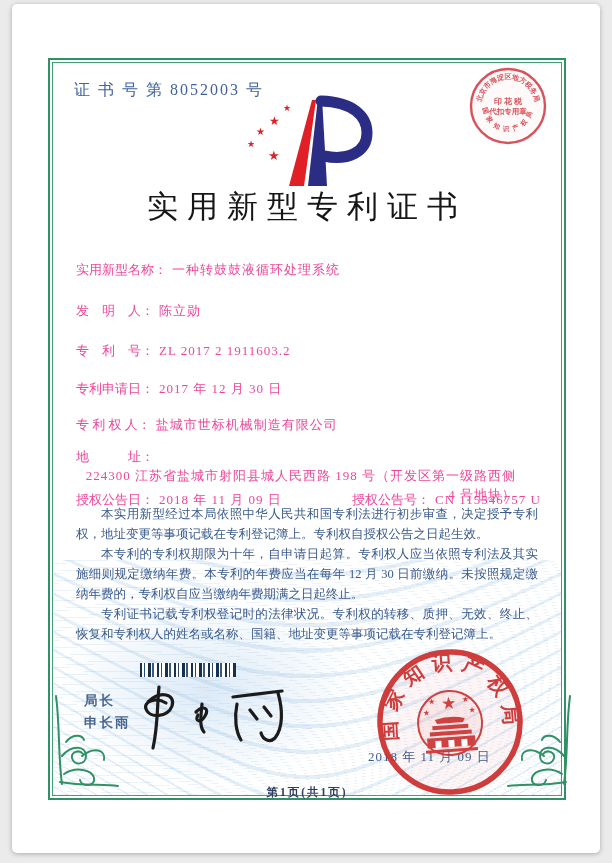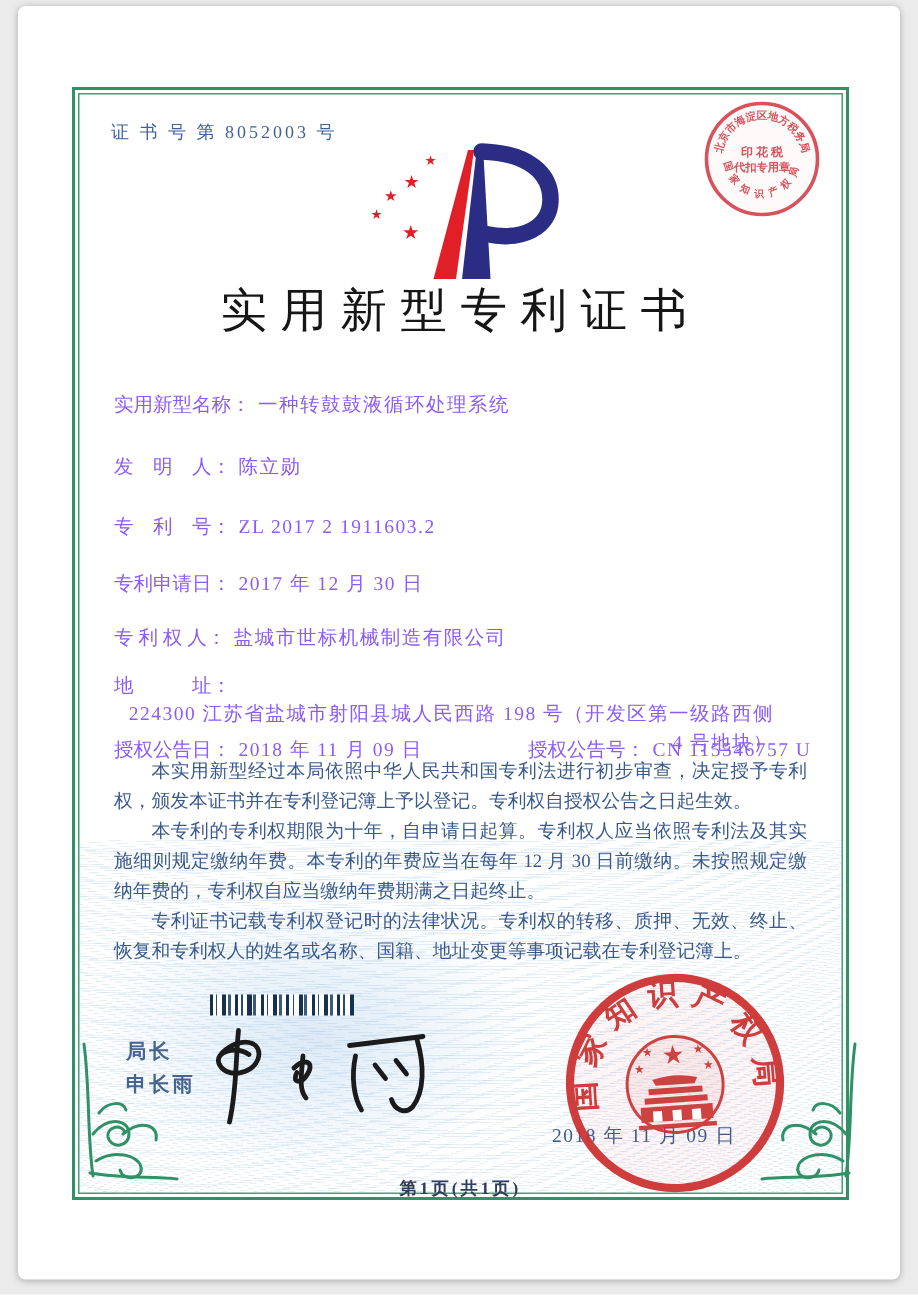--- a/index.html
+++ b/index.html
@@ -27,35 +27,35 @@
     background:
       repeating-radial-gradient(120% 45% at 50% 135%, rgba(125,175,220,.20) 0 1px, transparent 1px 6px),
       repeating-radial-gradient(130% 50% at 15% 145%, rgba(125,175,220,.15) 0 1px, transparent 1px 8px);
   }
   .sig-wash{
     position:absolute;left:46px;top:592px;width:300px;height:190px;z-index:0;
     background:radial-gradient(closest-side, rgba(140,185,225,.30), rgba(140,185,225,0));
   }
   .cert-no{
     position:absolute;left:62px;top:76px;z-index:2;
-    color:#40629c;font-size:12px;letter-spacing:2px;
+    color:#40629c;font-size:16px;letter-spacing:2px;
   }
   
   .top-seal{position:absolute;left:456px;top:62px;width:80px;height:80px;z-index:3;opacity:.92;}
   
   .logo{position:absolute;left:228px;top:90px;width:150px;height:98px;z-index:2;}
   .logo .star{position:absolute;color:#e01f26;line-height:1;font-family:"DejaVu Sans",sans-serif;}
   
   .title{
     position:absolute;left:36px;top:182px;width:518px;text-align:center;z-index:2;
     font-size:31px;font-weight:normal;color:#161616;letter-spacing:9px;
   }
   
   .frow{position:absolute;left:64px;z-index:2;display:flex;align-items:flex-start;
-    color:#8b5cf6;font-size:13px;line-height:19px;}
+    color:#ec4899;font-size:13px;line-height:19px;}
   .frow .flabel{white-space:pre;flex:none;}
   .frow .fvalue{margin-left:5px;letter-spacing:1px;text-align:right;}
   .row-name{top:256px;}
   .row-inventor{top:297px;}
   .row-patentno{top:337px;}
   .row-filing{top:375px;}
   .row-patentee{top:411px;}
   .row-address{top:443px;width:440px;flex-direction:column;}
   .row-grantdate{top:486px;}
   .row-grantno{top:486px;left:340px;}
@@ -157,21 +157,21 @@
   <div class="frow row-grantdate">
     <span class="flabel">授权公告日：</span>
     <span class="fvalue">2018 年 11 月 09 日</span>
   </div>
   <div class="frow row-grantno">
     <span class="flabel">授权公告号：</span>
     <span class="fvalue">CN 115546757 U</span>
   </div>
 
   <div class="body-text">
-    <p>本实用新型经过本局依照中华人民共和国专利法进行初步审查，决定授予专利权，颁发本证书并在专利登记簿上予以登记。专利权自授权公告之日起生效。</p>
+    <p>本实用新型经过本局依照中华人民共和国专利法进行初步审查，决定授予专利权，地址变更等事项记载在专利登记簿上。专利权自授权公告之日起生效。</p>
     <p>本专利的专利权期限为十年，自申请日起算。专利权人应当依照专利法及其实施细则规定缴纳年费。本专利的年费应当在每年 12 月 30 日前缴纳。未按照规定缴纳年费的，专利权自应当缴纳年费期满之日起终止。</p>
     <p>专利证书记载专利权登记时的法律状况。专利权的转移、质押、无效、终止、恢复和专利权人的姓名或名称、国籍、地址变更等事项记载在专利登记簿上。</p>
   </div>
 
   <div class="barcode"></div>
 
   <div class="director director-title">局长</div>
   <div class="director director-name">申长雨</div>
 
   <div class="signature">

